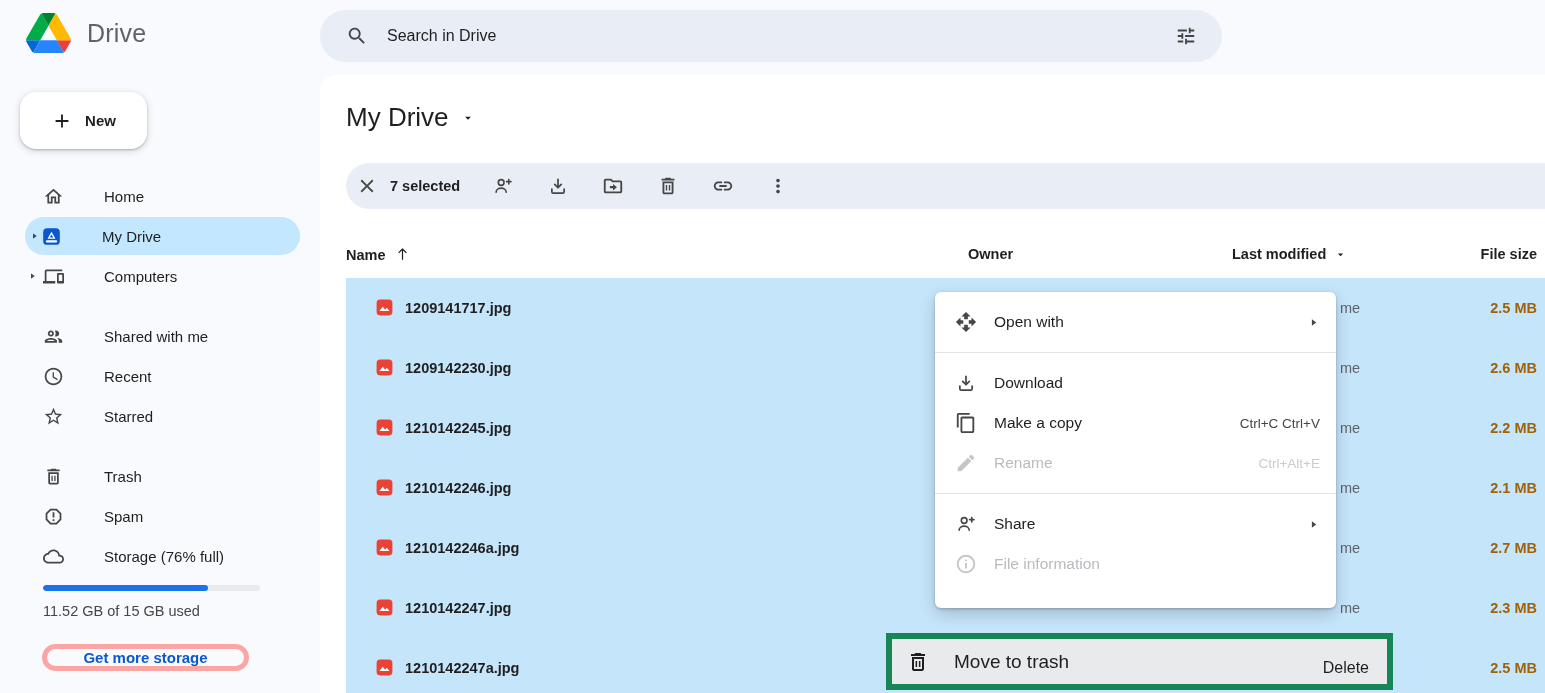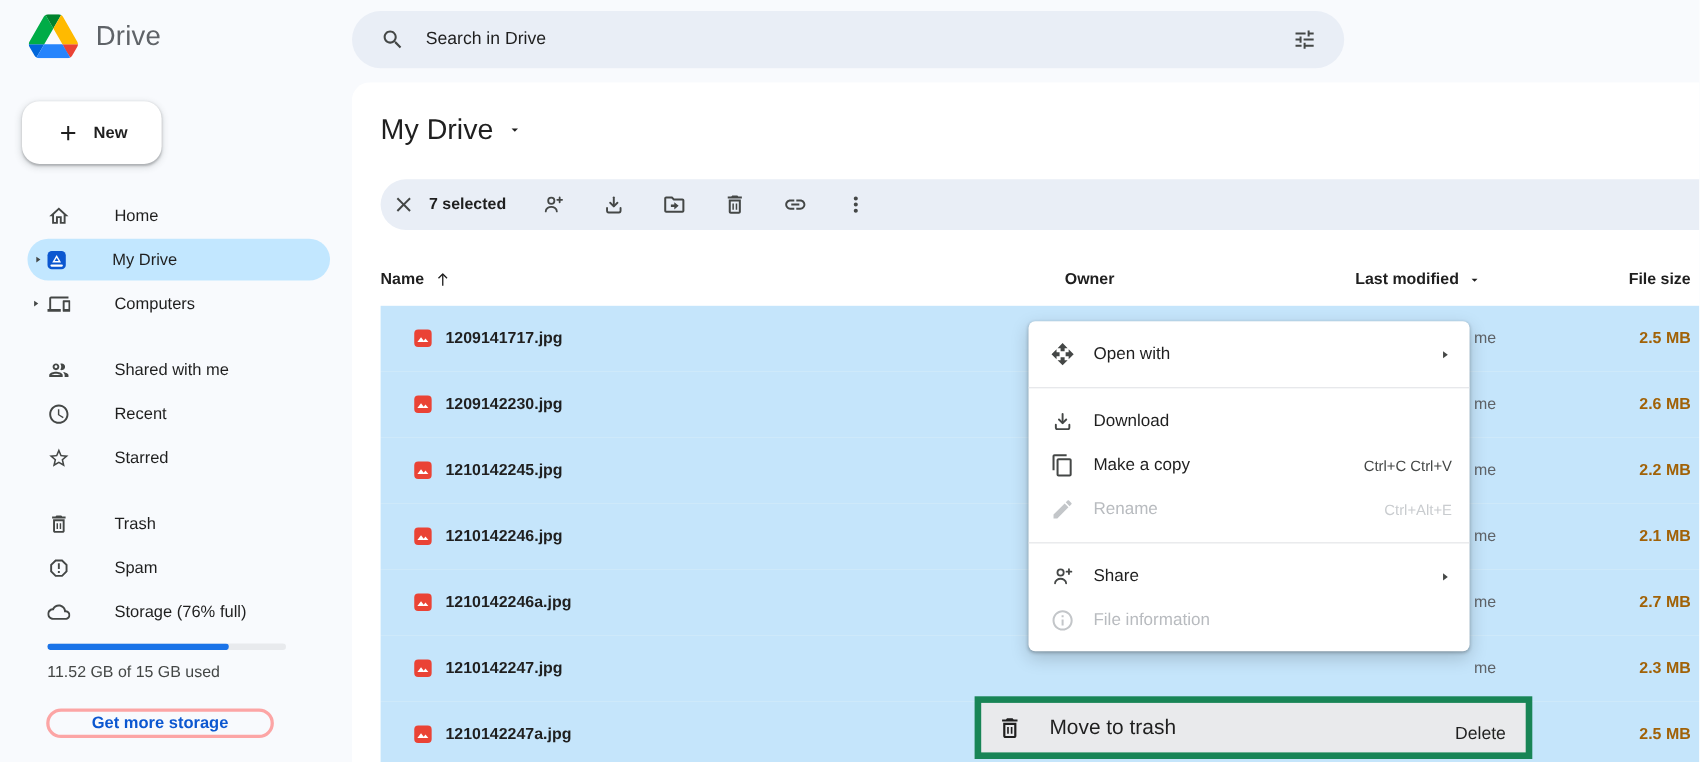--- a/index.html
+++ b/index.html
@@ -38,21 +38,21 @@
   .nav-item.selected .nav-caret { left:5px; }
   .nav-gap { height:20px; }
   .storage-bar {
     position:absolute; left:43px; top:585px; width:217px; height:6px;
     background:#e8eaed; border-radius:3px; overflow:hidden;
   }
   .storage-fill { height:100%; background:#1a73e8; border-radius:3px; }
   .storage-text { position:absolute; left:43px; top:603px; font-size:14.5px; color:#444746; }
   .get-storage {
     position:absolute; left:42px; top:644px; width:207px; height:27px;
-    background:transparent; border:3px solid #fca5a5; border-radius:20px; cursor:pointer;
+    background:transparent; border:5px solid #fca5a5; border-radius:20px; cursor:pointer;
     font-family:inherit; font-size:15px; font-weight:bold; color:#0b57d0;
     display:flex; align-items:center; justify-content:center;
   }
 
   
   .search-bar {
     position:absolute; left:320px; top:10px; width:902px; height:52px;
     background:#e9eef6; border-radius:26px; cursor:text;
     display:flex; align-items:center; padding-left:26px;
   }
@@ -88,21 +88,21 @@
   .rows { position:absolute; left:26px; top:203px; width:1199px; }
   .row { position:relative; height:60px; background:#c5e5fb; cursor:pointer; }
   .row .ficon { position:absolute; left:29px; top:20px; }
   .row .fname { position:absolute; left:59px; top:50%; transform:translateY(-50%); font-size:14.5px; font-weight:bold; color:#1f1f1f; }
   .row .fme   { position:absolute; left:994px; top:50%; transform:translateY(-50%); font-size:14.5px; color:#5f6368; }
   .row .fsize { position:absolute; right:8px;  top:50%; transform:translateY(-50%); font-size:14.5px; font-weight:bold; color:#a16207; }
 
   
   .context-menu {
     position:absolute; left:935px; top:292px; width:401px; z-index:5;
-    background:#fff; border-radius:6px; padding:10px 0 8px;
+    background:#fff; border-radius:6px; padding:10px 0 24px;
     box-shadow:0 1px 3px rgba(0,0,0,.24), 0 6px 16px rgba(0,0,0,.18);
   }
   .menu-item { height:40px; display:flex; align-items:center; padding:0 16px 0 20px; font-size:15.5px; color:#1f1f1f; cursor:pointer; }
   .menu-item .micon { width:22px; height:22px; margin-right:17px; flex:0 0 22px; }
   .menu-item .mshort { margin-left:auto; font-size:13.5px; color:#444746; }
   .menu-item .mcaret { margin-left:auto; }
   .menu-item.disabled { color:#b8bbbf; cursor:default; }
   .menu-item.disabled .mshort { color:#c9cccf; }
   .menu-divider { height:1px; background:#e1e3e6; margin:10px 0; }
 

